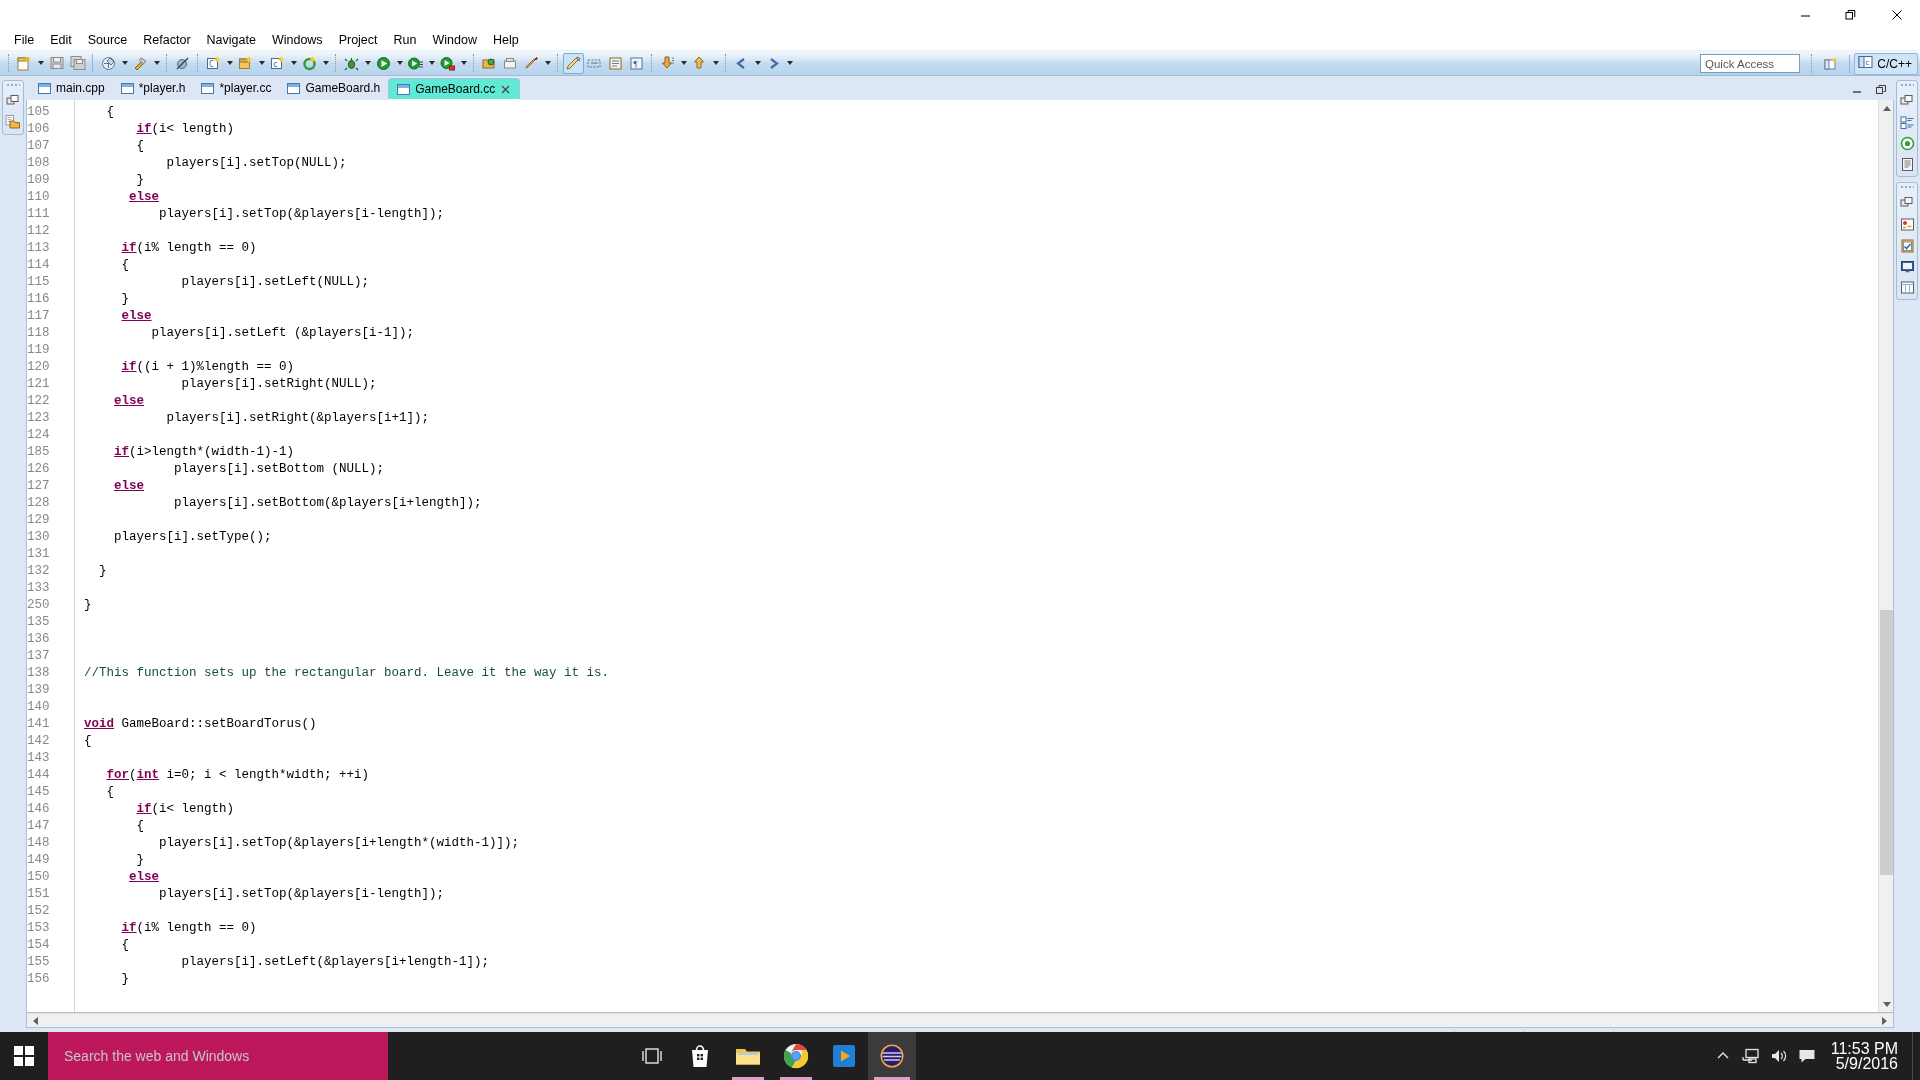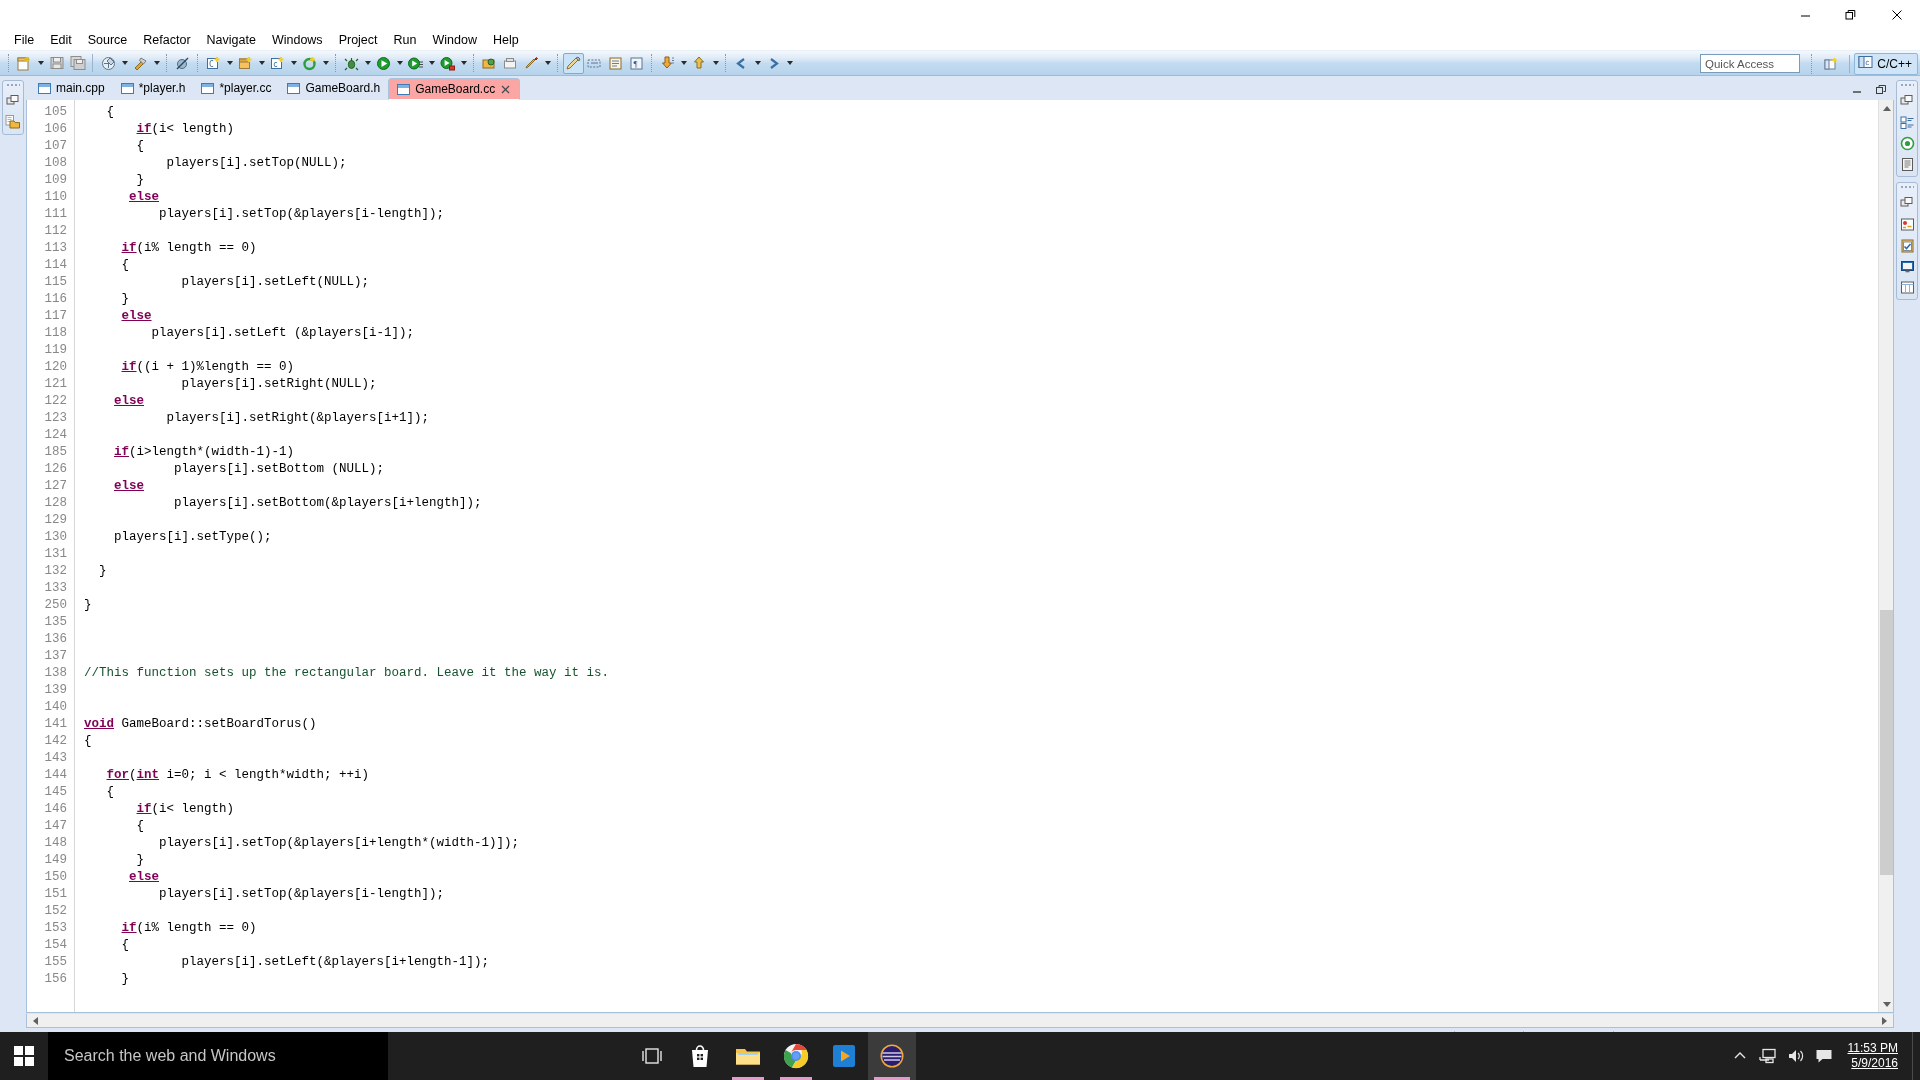--- a/index.html
+++ b/index.html
@@ -134,21 +134,21 @@
     padding-left: 4px;
   }
   .tab {
     height: 20px;
     display: flex; align-items: center; gap: 5px;
     padding: 0 8px;
     font-size: 12px; color: #000;
     position: relative;
   }
   .tab.active {
-    background: #fca5a5;
+    background: #5eead4;
     border: 1px solid #a9c2dc;
     border-bottom: 1px solid #fff;
     border-radius: 4px 4px 0 0;
     height: 22px;
   }
   .tab-icon {
     width: 13px; height: 11px;
     background: #fff; border: 1px solid #3f7cb5;
     position: relative; flex: none;
   }
@@ -175,21 +175,21 @@
     overflow: hidden;
   }
   .gutter {
     width: 48px; background: #ffffff;
     border-right: 1px solid #d6d6d6;
     padding-top: 4px;
     flex: none;
   }
   .gutter-num {
     height: 17px; line-height: 17px;
-    text-align: right; padding-right: 7px;
+    text-align: left; padding-right: 7px;
     font-family: "Liberation Mono", monospace;
     font-size: 12.5px; color: #888;
   }
   .code {
     flex: 1; padding-top: 4px; padding-left: 9px;
     font-family: "Liberation Mono", monospace;
     font-size: 12.5px;
     white-space: pre;
     overflow: hidden;
     position: relative;
@@ -277,23 +277,23 @@
     width: 48px; height: 48px;
     display: flex; align-items: center; justify-content: center;
   }
   .win-logo {
     width: 20px; height: 20px;
     display: grid; grid-template-columns: 1fr 1fr; grid-template-rows: 1fr 1fr;
     gap: 2px;
   }
   .win-logo span { background: #fff; display: block; }
   .search-box {
-    width: 340px; height: 48px; background: #000000;
+    width: 340px; height: 48px; background: #be185d;
     display: flex; align-items: center; padding-left: 16px;
-    color: #c6c6c6; font-size: 16px;
+    color: #c6c6c6; font-size: 14px;
   }
   .task-icons { display: flex; align-items: center; height: 48px; margin-left: 240px; }
   .task-icon {
     width: 48px; height: 48px;
     display: flex; align-items: center; justify-content: center;
     position: relative;
   }
   .task-icon.running::after {
     content: ""; position: absolute; bottom: 0; left: 8px; right: 8px;
     height: 3px; background: #e29ccb;
@@ -303,21 +303,21 @@
     content: ""; position: absolute; bottom: 0; left: 6px; right: 6px;
     height: 3px; background: #e29ccb;
   }
   .tray {
     margin-left: auto; display: flex; align-items: center; height: 48px;
     color: #fff;
   }
   .tray-icon { width: 28px; height: 48px; display:flex;align-items:center;justify-content:center; }
   .clock {
     padding: 0 14px 0 10px; text-align: right;
-    font-size: 12px; line-height: 15px; color: #fff; text-decoration: underline;
+    font-size: 16px; line-height: 15px; color: #fff;
   }
   .action-center { width: 28px; height: 48px; display:flex;align-items:center;justify-content:center; }
   .show-desktop { width: 8px; height: 48px; border-left: 1px solid #4a4a4a; }
 </style>
 </head>
 <body>
 
 <div class="titlebar">
   <div class="winbtn">
     <svg width="11" height="11" viewBox="0 0 11 11">

